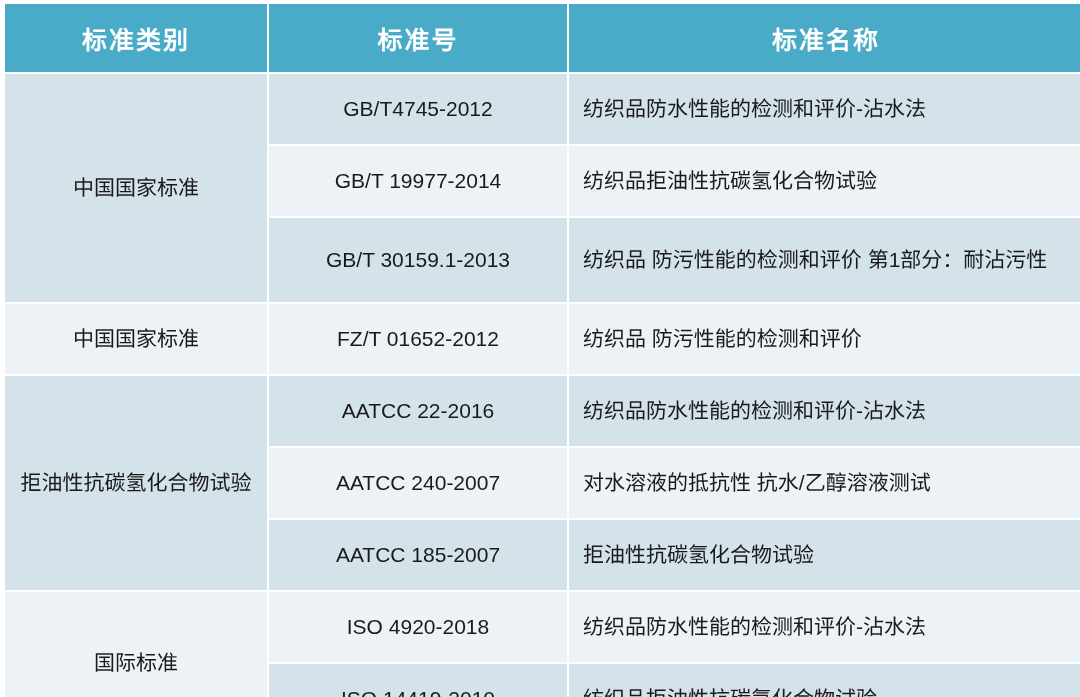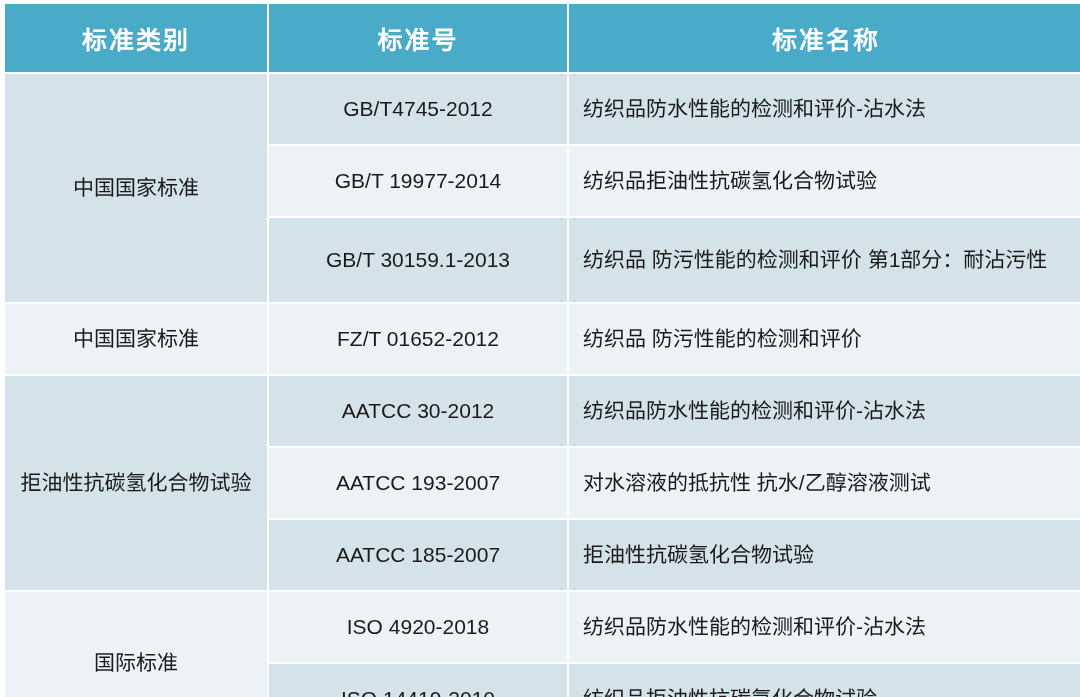--- a/index.html
+++ b/index.html
@@ -113,25 +113,25 @@
           <td class="num bg-blue">GB/T 30159.1-2013</td>
           <td class="name bg-blue">纺织品 防污性能的检测和评价 第1部分：耐沾污性</td>
         </tr>
         <tr class="r-tall">
           <td class="cat bg-light" rowspan="1">中国国家标准</td>
           <td class="num bg-light">FZ/T 01652-2012</td>
           <td class="name bg-light">纺织品 防污性能的检测和评价</td>
         </tr>
         <tr class="r-tall">
           <td class="cat bg-blue" rowspan="3">拒油性抗碳氢化合物试验</td>
-          <td class="num bg-blue">AATCC 30-2012</td>
+          <td class="num bg-blue">AATCC 22-2016</td>
           <td class="name bg-blue">纺织品防水性能的检测和评价-沾水法</td>
         </tr>
         <tr class="r-tall">
-          <td class="num bg-light">AATCC 193-2007</td>
+          <td class="num bg-light">AATCC 240-2007</td>
           <td class="name bg-light">对水溶液的抵抗性 抗水/乙醇溶液测试</td>
         </tr>
         <tr class="r-tall">
           <td class="num bg-blue">AATCC 185-2007</td>
           <td class="name bg-blue">拒油性抗碳氢化合物试验</td>
         </tr>
         <tr class="r-tall">
           <td class="cat bg-light" rowspan="2">国际标准</td>
           <td class="num bg-light">ISO 4920-2018</td>
           <td class="name bg-light">纺织品防水性能的检测和评价-沾水法</td>

